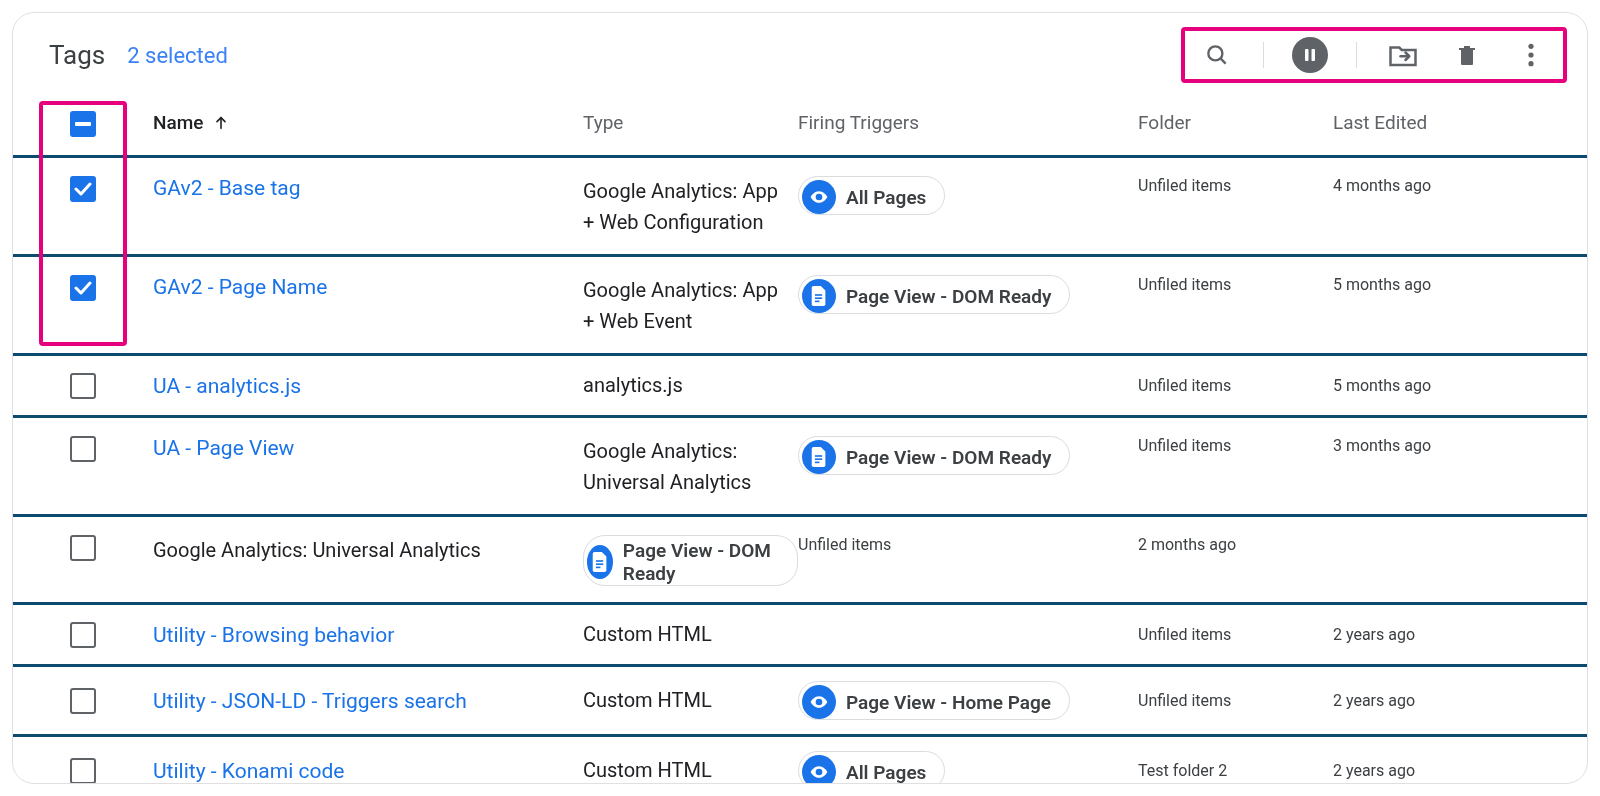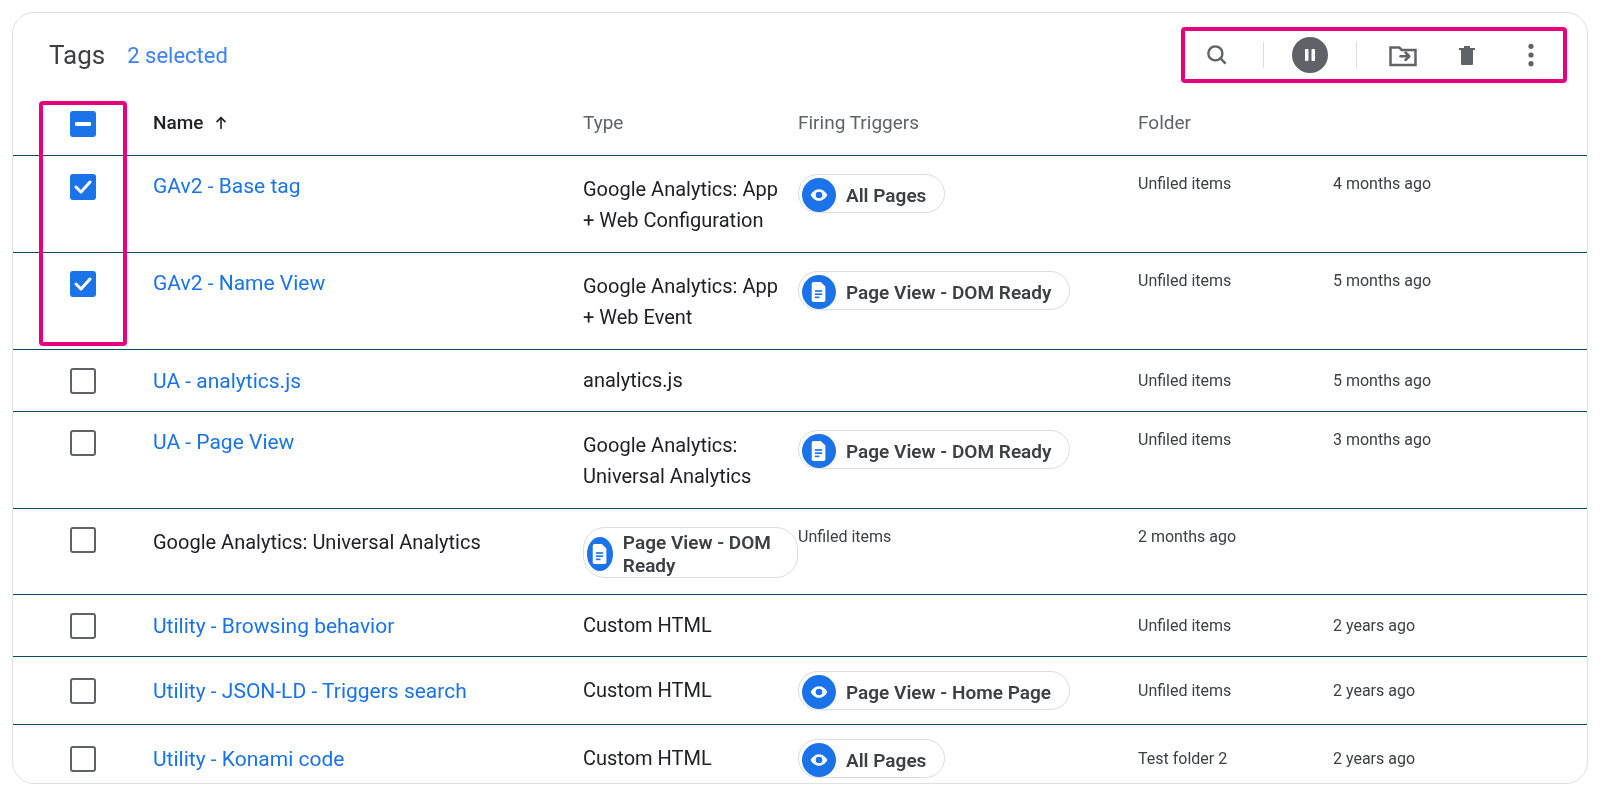--- a/index.html
+++ b/index.html
@@ -42,21 +42,21 @@
     width:36px; height:36px; border-radius:50%; background:#5f6368;
     display:flex; align-items:center; justify-content:center;
   }
   .pause-circle svg { fill:#fff; }
 
   .table { width:100%; }
   .thead, .row {
     display:grid;
     grid-template-columns: 140px 430px 215px 340px 195px 250px;
     align-items:flex-start;
-    border-bottom:1px solid #0c4a6e;
+    border-bottom:3px solid #0c4a6e;
   }
   .thead {
     padding: 14px 0 18px 0;
     color:#5f6368;
     font-size:19px;
   }
   .thead .namehdr { display:flex; align-items:center; gap:10px; color:#202124; font-weight:500; }
   .row {
     padding: 14px 0 14px 0;
     font-size:20px;
@@ -161,20 +161,21 @@
       <div class="namehdr">
         <span>Name</span>
         <svg width="16" height="16" viewBox="0 0 24 24" fill="none" stroke="#202124" stroke-width="2.4" stroke-linecap="round" stroke-linejoin="round">
             <line x1="12" y1="20" x2="12" y2="4"></line>
             <polyline points="6 10 12 4 18 10"></polyline>
           </svg>
       </div>
       <div>Type</div>
       <div>Firing Triggers</div>
       <div>Folder</div>
+      <div>Last Edited</div>
     </div>
 
     <div id="rows">
         <div class="row tall">
           <div class="checkcell">
             <div class="checkbox checked">
               <svg class="chk" width="18" height="14" viewBox="0 0 18 14" fill="none" stroke="#fff" stroke-width="3" stroke-linecap="round" stroke-linejoin="round">
                 <polyline points="2 7 7 12 16 2"></polyline>
               </svg>
             </div>
@@ -194,21 +195,21 @@
           <div class="editcell">4 months ago</div>
         </div>
         <div class="row tall">
           <div class="checkcell">
             <div class="checkbox checked">
               <svg class="chk" width="18" height="14" viewBox="0 0 18 14" fill="none" stroke="#fff" stroke-width="3" stroke-linecap="round" stroke-linejoin="round">
                 <polyline points="2 7 7 12 16 2"></polyline>
               </svg>
             </div>
           </div>
-          <div class="namecell"><a href="#">GAv2 - Name View</a></div>
+          <div class="namecell"><a href="#">GAv2 - Page Name</a></div>
           <div class="typecell">Google Analytics: App + Web Event</div>
           <div><div class="trigger-chip">
               <div class="chip-icon">
   <svg width="18" height="20" viewBox="0 0 18 22" fill="#fff">
                   <path d="M3 0h8l5 5v15a2 2 0 0 1-2 2H3a2 2 0 0 1-2-2V2a2 2 0 0 1 2-2z"></path>
                   <rect x="4.5" y="9" width="8" height="1.8" fill="#1a73e8"></rect>
                   <rect x="4.5" y="12.5" width="8" height="1.8" fill="#1a73e8"></rect>
                   <rect x="4.5" y="16" width="5" height="1.8" fill="#1a73e8"></rect>
                 </svg>
 </div>

